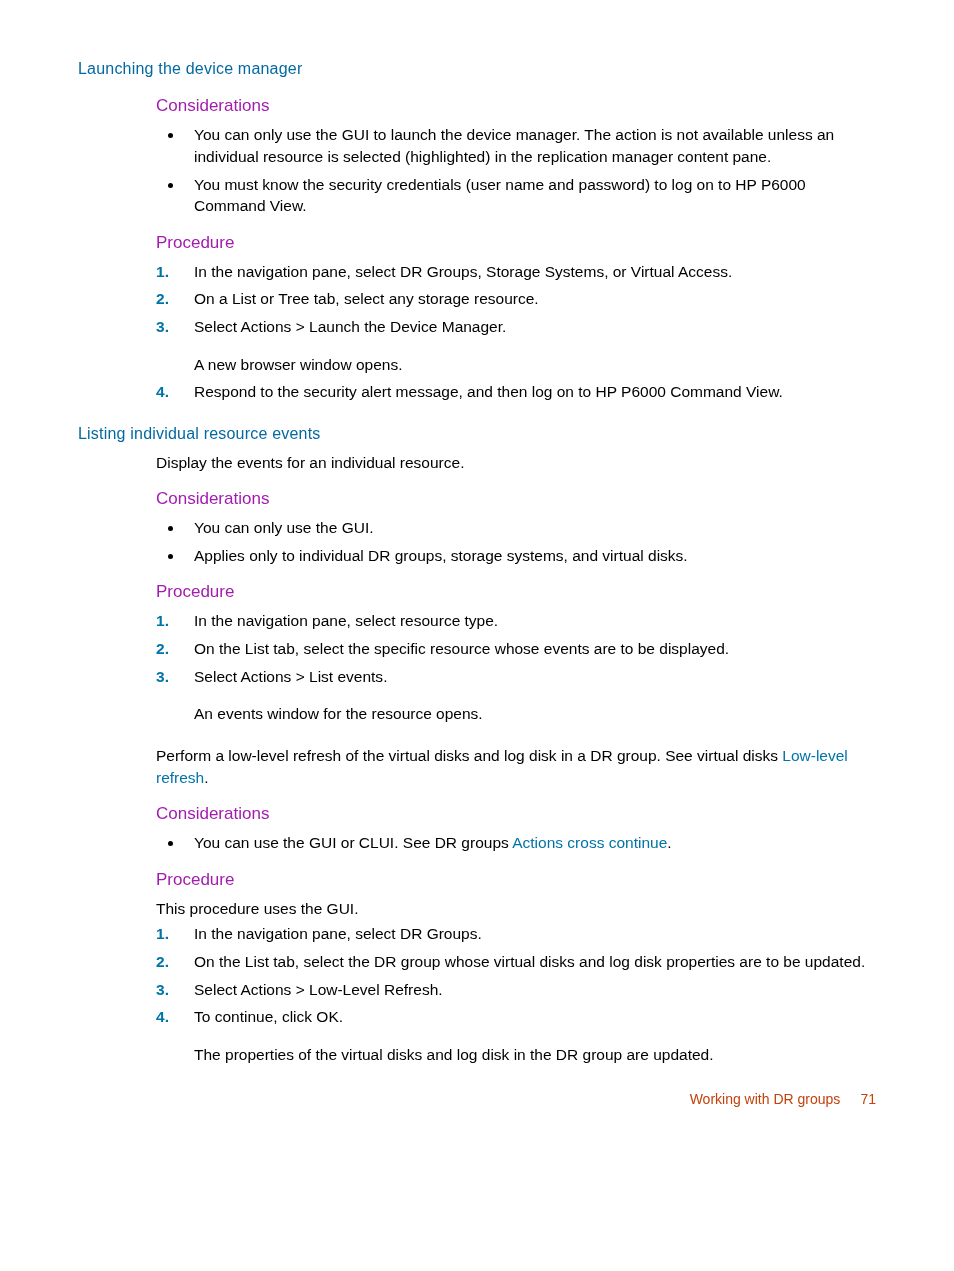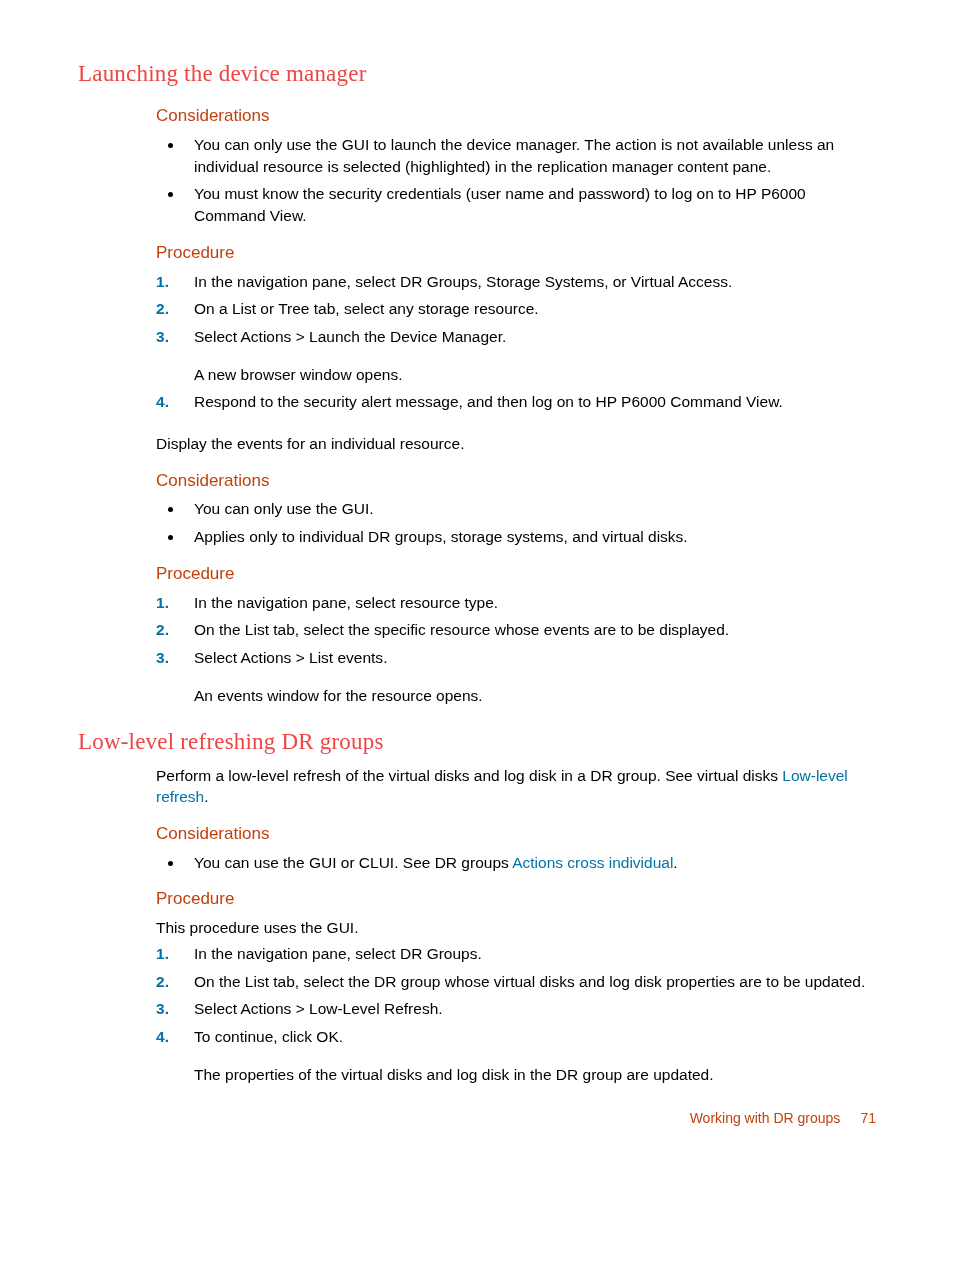--- a/index.html
+++ b/index.html
@@ -7,31 +7,31 @@
     padding: 58px 78px 30px 78px;
     font-family: Arial, Helvetica, sans-serif;
     font-size: 15.5px;
     color: #000;
     line-height: 1.4;
     width: 954px;
     box-sizing: border-box;
     background: #fff;
   }
   h2.section {
-    font-family: Liberation Serif, serif;
+    font-family: Liberation Sans, sans-serif;
     font-weight: 300;
-    color: #ef4444;
-    font-size: 23px;
+    color: #0369a1;
+    font-size: 16px;
     margin: 0 0 6px 0;
     letter-spacing: 0.2px;
   }
   h3.subhead {
     font-family: "Segoe UI Light", "Helvetica Neue", Arial, sans-serif;
     font-weight: 400;
-    color: #c2410c;
+    color: #a21caf;
     font-size: 17px;
     margin: 14px 0 6px 0;
   }
   .intro {
     margin: 0 0 4px 0;
     padding-left: 78px;
   }
   ul.bullets {
     list-style: disc;
     margin: 4px 0 4px 0;
@@ -104,20 +104,21 @@
       <span>Select </span><b>Actions &gt; Launch the Device Manager</b><span>.</span>
       <span class="subtext">A new browser window opens.</span>
     </li>
     <li>
       <span>Respond to the security alert message, and then log on to HP P6000 Command View.</span>
     </li>
   </ol>
 </div>
 
 <div class="section-block">
+  <h2 class="section">Listing individual resource events</h2>
   <p class="intro">Display the events for an individual resource.</p>
 
   <h3 class="subhead indent">Considerations</h3>
   <ul class="bullets">
     <li>You can only use the GUI.</li>
     <li>Applies only to individual DR groups, storage systems, and virtual disks.</li>
   </ul>
 
   <h3 class="subhead indent">Procedure</h3>
   <ol class="steps">
@@ -128,29 +129,28 @@
       <span>On the </span><b>List</b><span> tab, select the specific resource whose events are to be displayed.</span>
     </li>
     <li>
       <span>Select </span><b>Actions &gt; List events</b><span>.</span>
       <span class="subtext">An events window for the resource opens.</span>
     </li>
   </ol>
 </div>
 
 <div class="section-block">
-  <h2 class="section">Low-level refreshing DR groups</h2>
   <p class="intro">
     <span>Perform a low-level refresh of the virtual disks and log disk in a DR group. See virtual disks </span><a class="link">Low-level refresh</a><span>.</span>
   </p>
 
   <h3 class="subhead indent">Considerations</h3>
   <ul class="bullets">
     <li>
-      <span>You can use the GUI or CLUI. See DR groups </span><a class="link">Actions cross individual</a><span>.</span>
+      <span>You can use the GUI or CLUI. See DR groups </span><a class="link">Actions cross continue</a><span>.</span>
     </li>
   </ul>
 
   <h3 class="subhead indent">Procedure</h3>
   <p class="intro">This procedure uses the GUI.</p>
   <ol class="steps">
     <li>
       <span>In the navigation pane, select </span><b>DR Groups</b><span>.</span>
     </li>
     <li>

